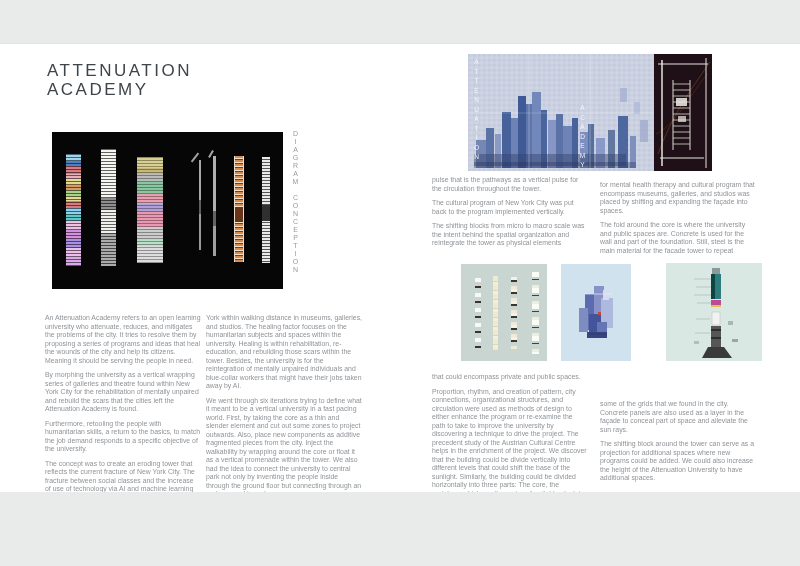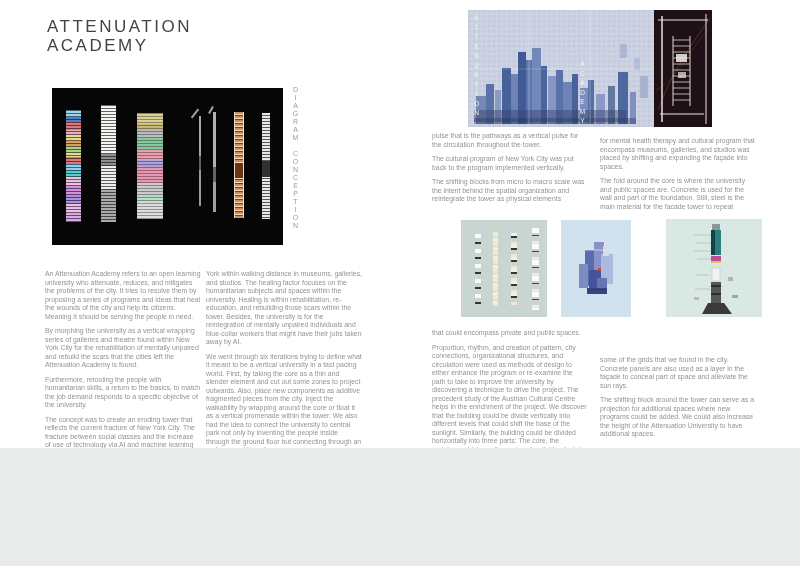--- a/index.html
+++ b/index.html
@@ -1,19 +1,20 @@
 <!DOCTYPE html>
 <html><head>
 <meta charset="utf-8">
 <style>
   html,body { margin:0; padding:0; background:#e9ebeb; }
   .sheet {
     position:relative; width:800px; height:448px; background:#ffffff;
     font-family:"Liberation Sans", sans-serif; overflow:hidden;
     outline:1px solid #e2e4e4;
+    margin-top:44px;
   }
   
   .title { position:absolute; left:47px; top:18px; color:#3f444b;
     font-size:17px; line-height:18.5px; letter-spacing:2.5px; font-weight:400; }
   .title span { display:block; }
 
   
   .black-panel { position:absolute; left:52px; top:88px; width:231px; height:157px;
     background:#060606; }
   .tower { position:absolute; }

